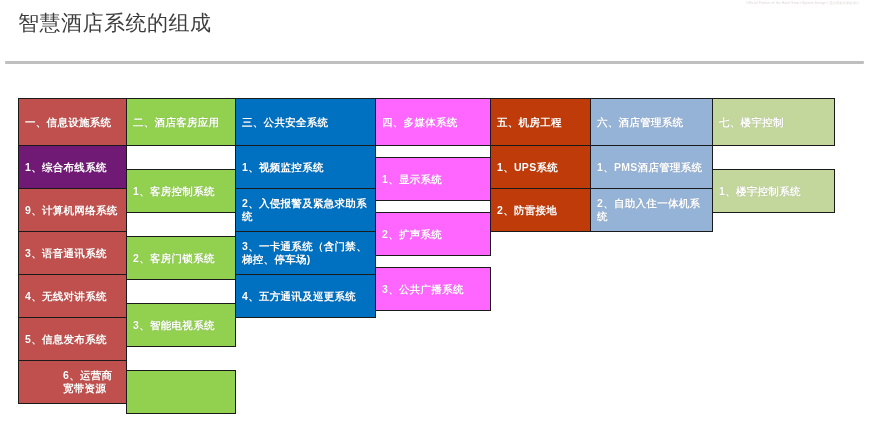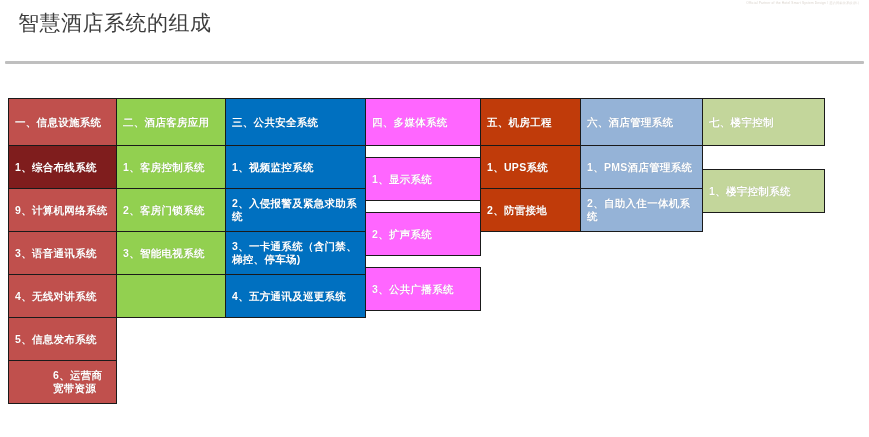--- a/index.html
+++ b/index.html
@@ -55,21 +55,21 @@
     left: 5px;
     top: 61px;
     width: 859px;
     height: 3px;
     background: #bfbfbf;
     border-radius: 1px;
   }
   
   .grid {
     position: absolute;
-    left: 9px;
+    left: 19px;
     top: 99px;
     width: 816px;
     display: flex;
     align-items: flex-start;
   }
   .col {
     display: flex;
     flex-direction: column;
   }
   .cell {
@@ -104,28 +104,28 @@
   <div class="title-bar">
     <div class="slide-title">智慧酒店系统的组成</div>
     <div class="title-rule"></div>
   </div>
 
   <div class="watermark">Official Partner of the Hotel Smart System Design / 酒店智能化系统设计</div>
 
   <div class="grid" id="grid">
       <div class="col" style="width: 108px;">
         <div class="cell head" style="background: rgb(192, 80, 77);">一、信息设施系统</div>
-        <div class="cell body" style="background: #7f1d1d;">1、综合布线系统</div>
+        <div class="cell body" style="background: #701a75;">1、综合布线系统</div>
         <div class="cell body" style="background: rgb(192, 80, 77);">9、计算机网络系统</div>
         <div class="cell body" style="background: rgb(192, 80, 77);">3、语音通讯系统</div>
         <div class="cell body" style="background: rgb(192, 80, 77);">4、无线对讲系统</div>
         <div class="cell body" style="background: rgb(192, 80, 77);">5、信息发布系统</div>
         <div class="cell body" style="background: rgb(192, 80, 77); padding-left: 44px;">6、运营商宽带资源</div>
       </div>
-      <div class="col" style="width: 109px;">
+      <div class="col" style="width: 109px; gap: 24px;">
         <div class="cell head" style="background: rgb(146, 208, 80);">二、酒店客房应用</div>
         <div class="cell body" style="background: rgb(146, 208, 80);">1、客房控制系统</div>
         <div class="cell body" style="background: rgb(146, 208, 80);">2、客房门锁系统</div>
         <div class="cell body" style="background: rgb(146, 208, 80);">3、智能电视系统</div>
         <div class="cell body blank" style="background: rgb(146, 208, 80);"></div>
       </div>
       <div class="col" style="width: 140px;">
         <div class="cell head" style="background: rgb(0, 112, 192);">三、公共安全系统</div>
         <div class="cell body" style="background: rgb(0, 112, 192);">1、视频监控系统</div>
         <div class="cell body" style="background: rgb(0, 112, 192);">2、入侵报警及紧急求助系统</div>

